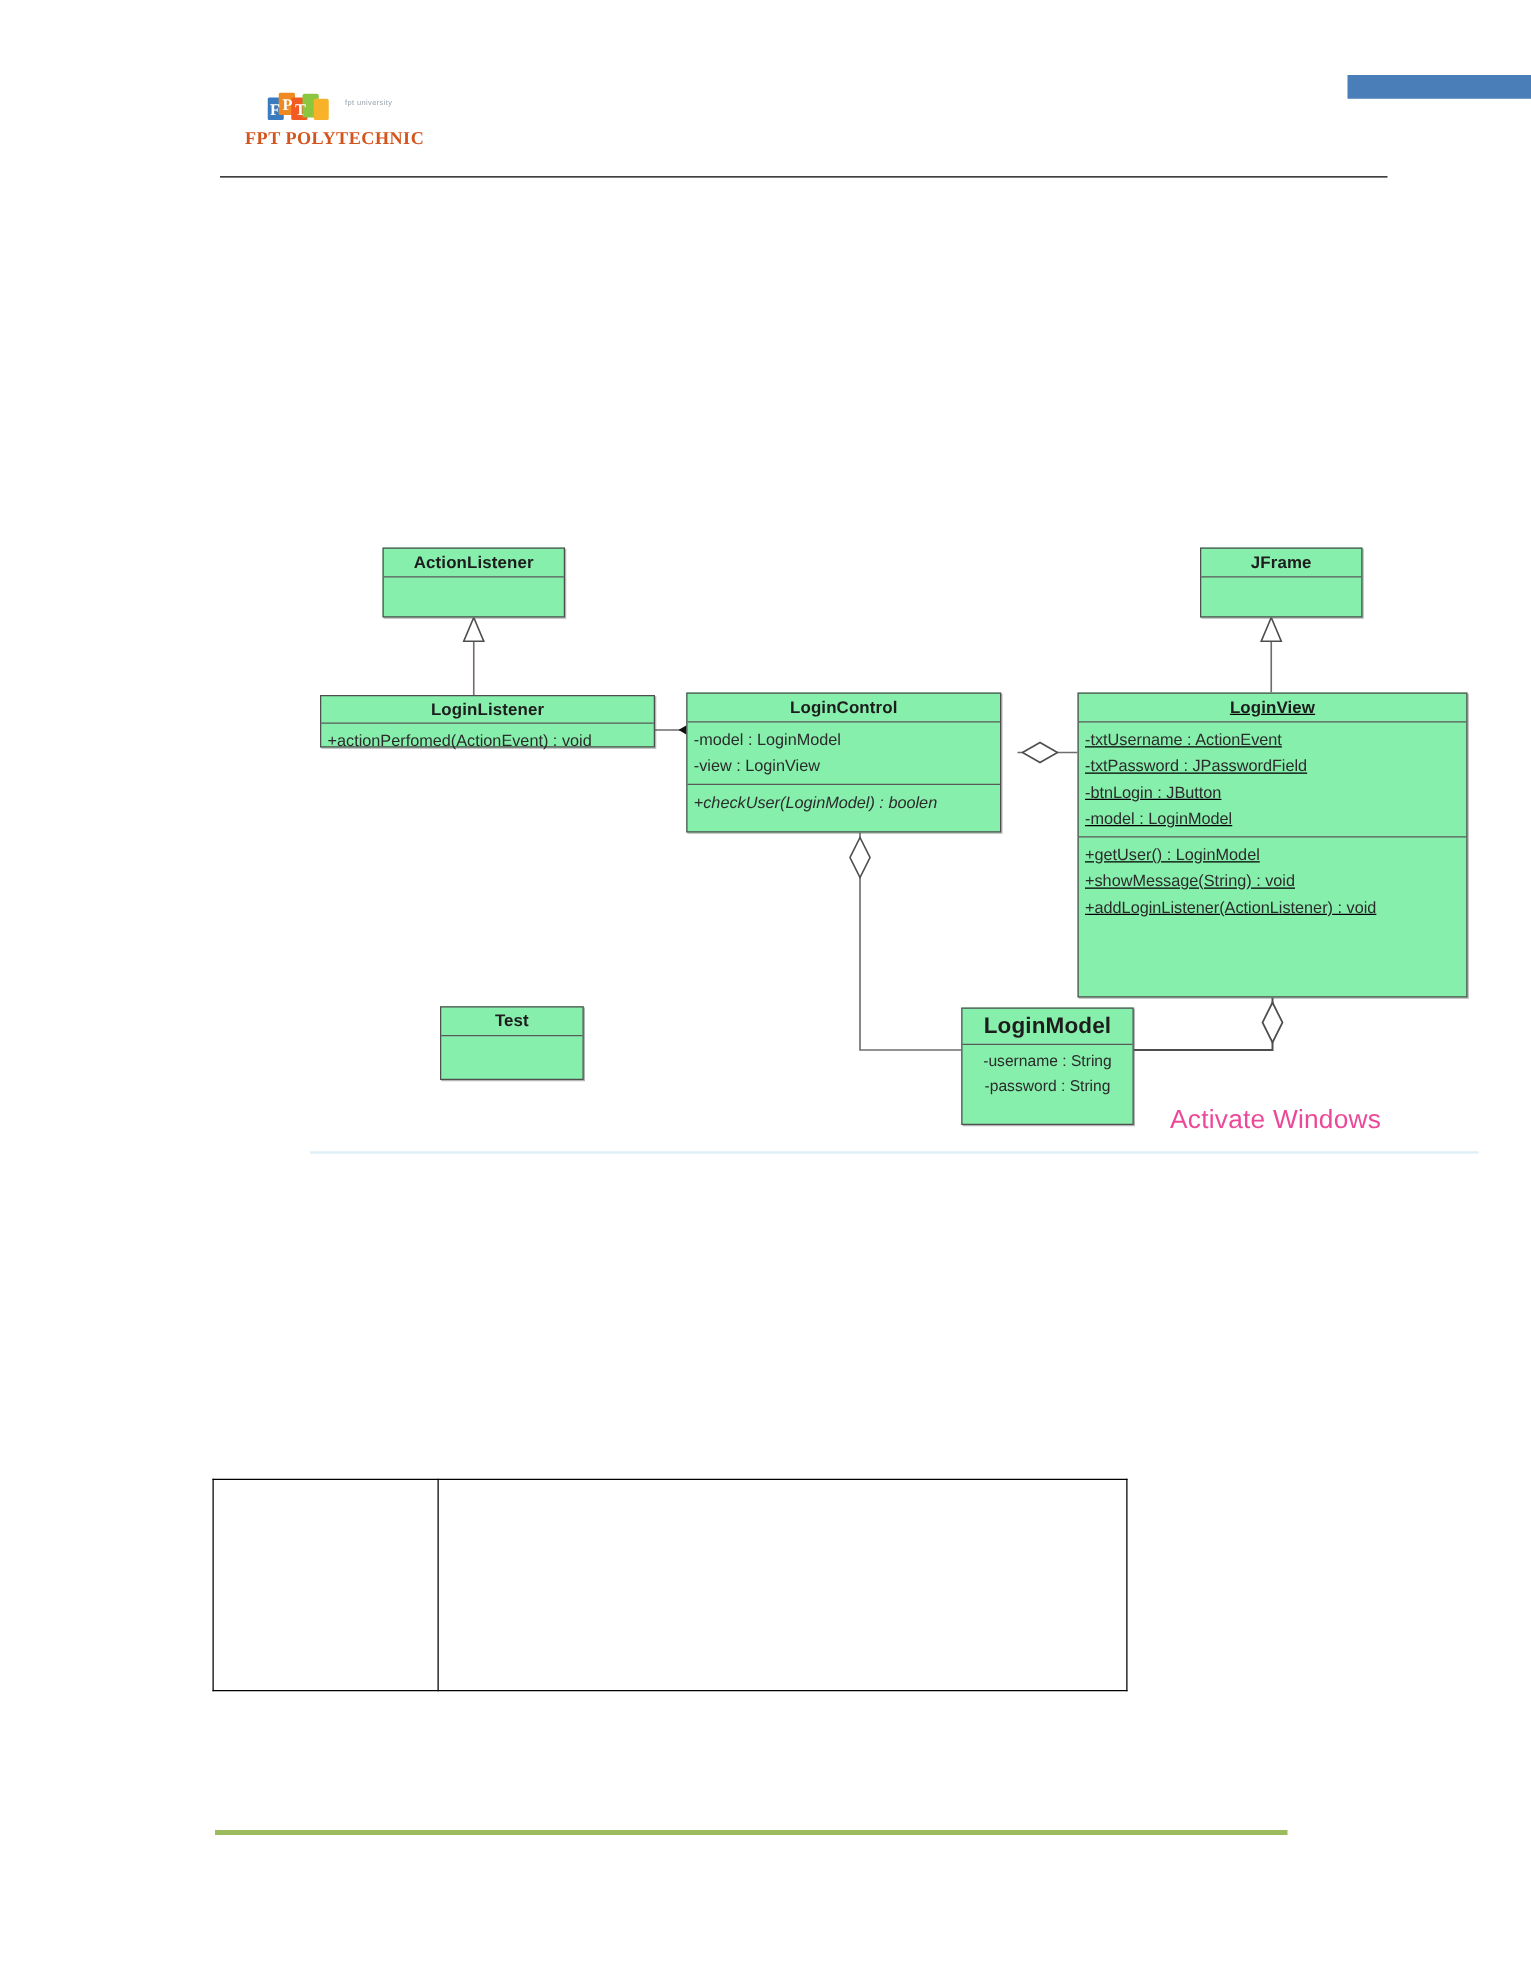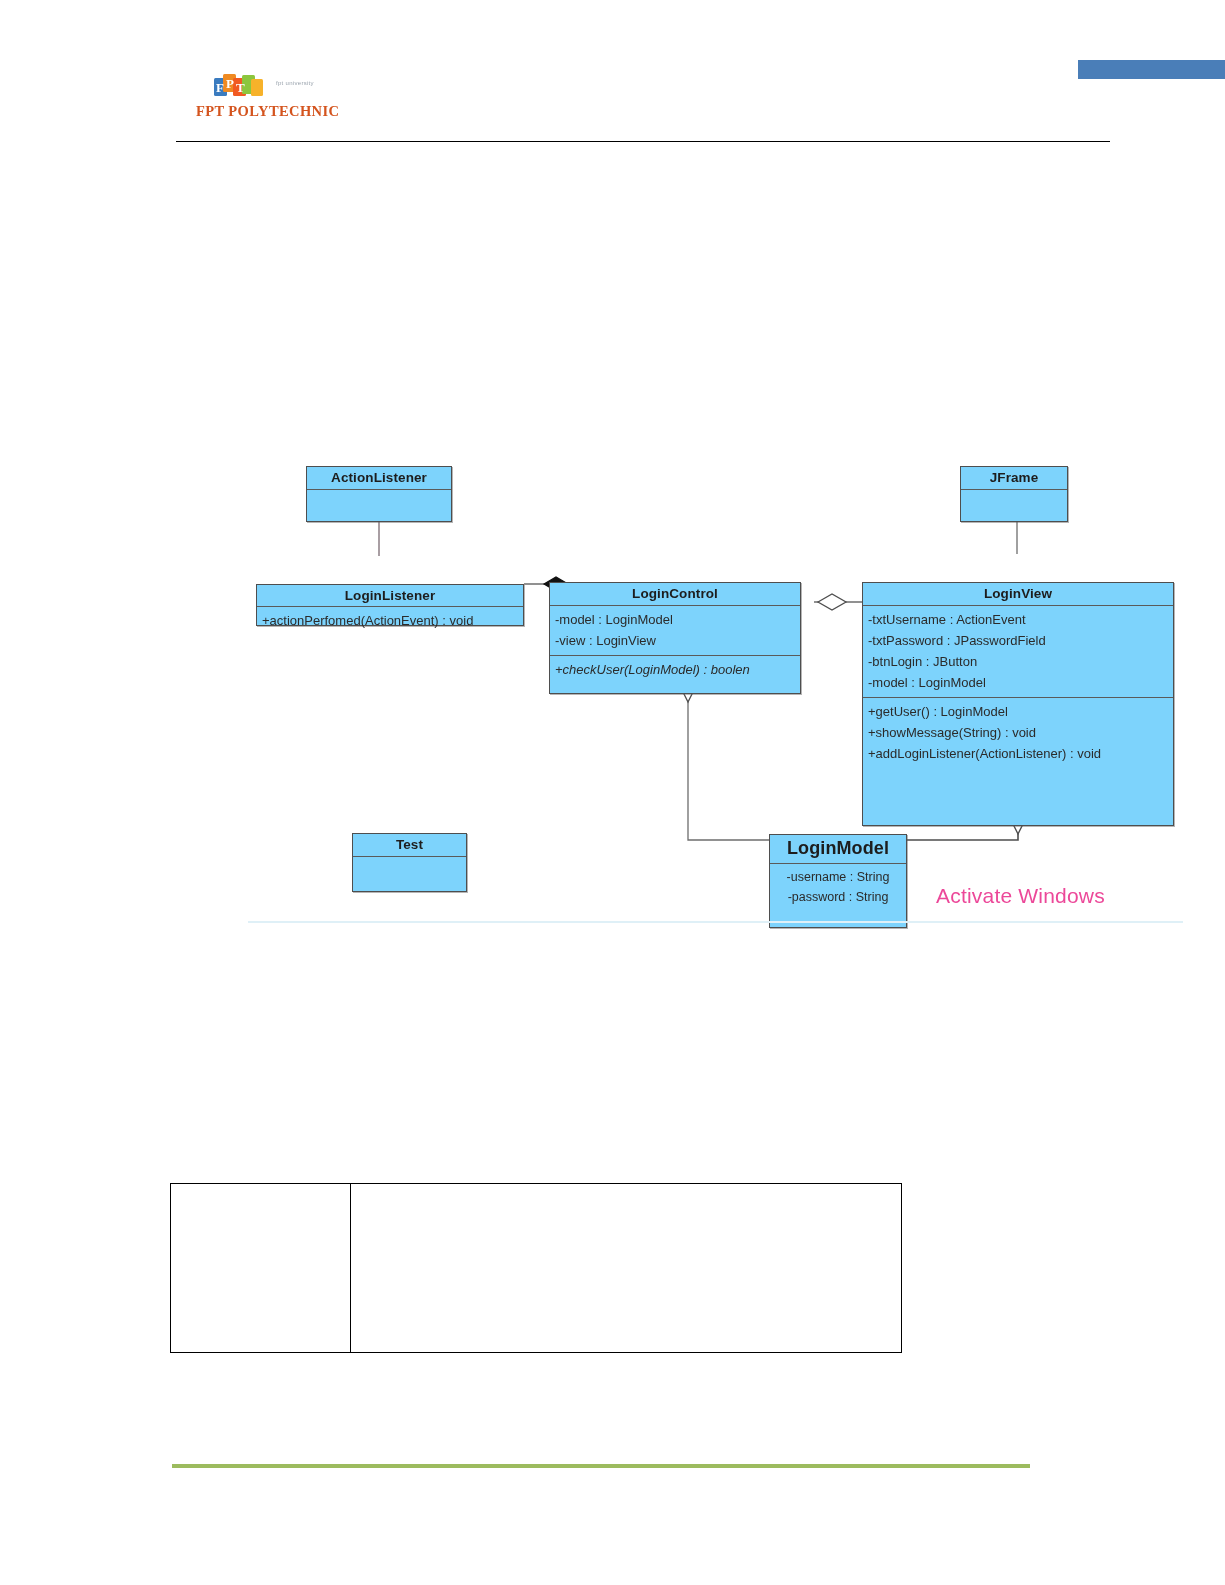--- a/index.html
+++ b/index.html
@@ -85,25 +85,24 @@
   }
   #diagram-svg {
     position: absolute;
     left: 0;
     top: 0;
   }
 
   
   .uml-class {
     position: absolute;
-    background: #7dd3fc;
+    background: #86efac;
     border: 1.4px solid #4e4e4e;
     box-sizing: border-box;
     box-shadow: 1px 1px 0 rgba(90,90,90,.45);
-    margin-top: 28px;
   }
   .uml-name {
     text-align: center;
     font-weight: bold;
     font-size: 13.5px;
     color: #1d1d1d;
     padding: 3px 4px 4px 4px;
     border-bottom: 1.4px solid #5a5a5a;
     letter-spacing: .1px;
   }
@@ -117,24 +116,24 @@
   }
   .uml-member {
     font-size: 13px;
     color: #2b2b2b;
     line-height: 21px;
     white-space: nowrap;
   }
 
   
   #class-actionlistener { left: 58px; top: 6px;   width: 146px; height: 56px; }
-  #class-jframe         { left: 712px; top: 6px;  width: 108px; height: 56px; }
+  #class-jframe         { left: 712px; top: 6px;  width: 130px; height: 56px; }
   #class-loginlistener  { left: 8px;  top: 124px; width: 268px; height: 42px; }
   #class-logincontrol   { left: 301px; top: 122px; width: 252px; height: 112px; }
-  #class-loginview      { left: 614px; top: 122px; width: 312px; height: 244px; }
+  #class-loginview      { left: 614px; top: 122px; width: 312px; height: 244px; text-decoration: underline; }
   #class-test           { left: 104px; top: 373px; width: 115px; height: 59px; }
   #class-loginmodel     { left: 521px; top: 374px; width: 138px; height: 94px; }
 
   #class-loginlistener .uml-name { padding-bottom: 3px; }
   #class-logincontrol  .uml-compartment:last-child { min-height: 40px; font-style: italic; }
   #class-loginmodel .uml-name { font-size: 18px; }
   #class-loginmodel .uml-member { font-size: 12.5px; line-height: 20px; text-align: center; }
   #class-loginmodel .uml-compartment:last-child { min-height: 54px; }
 
   

